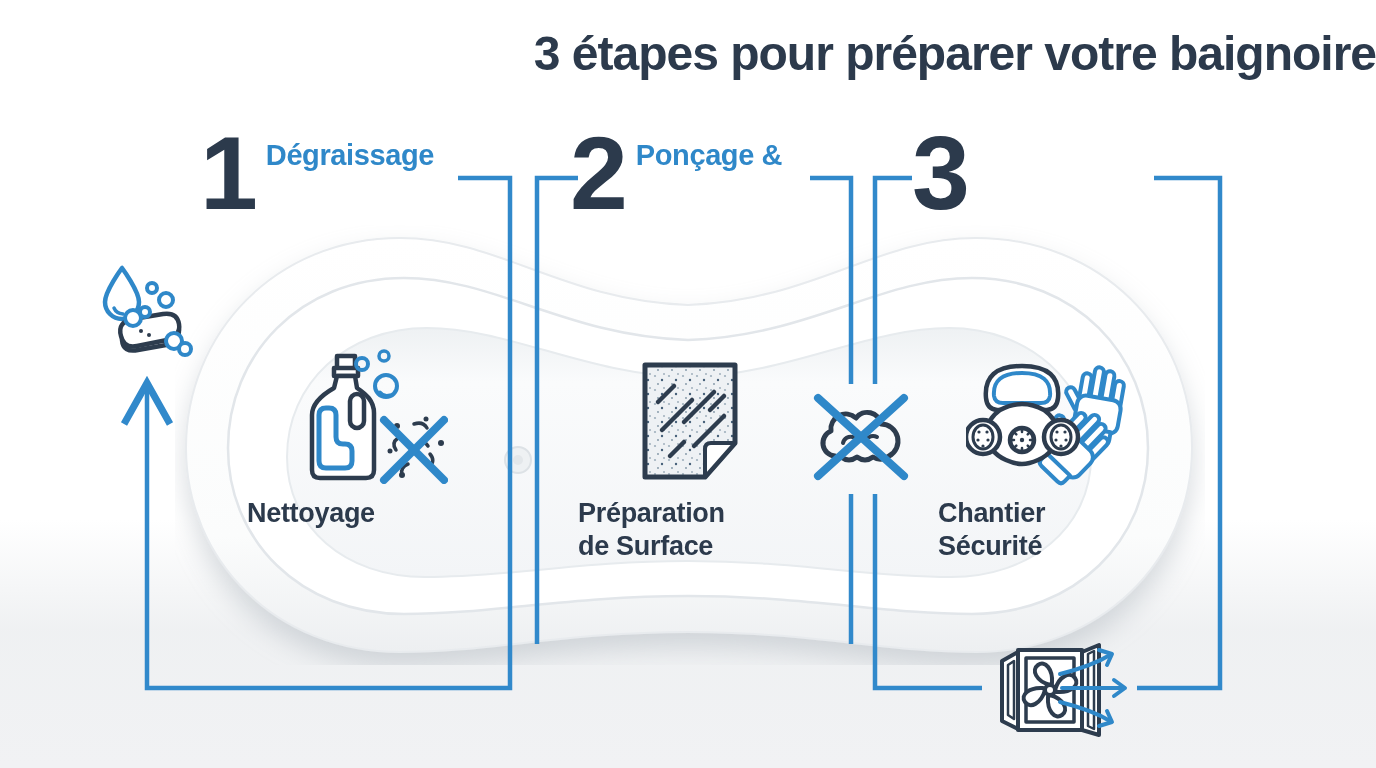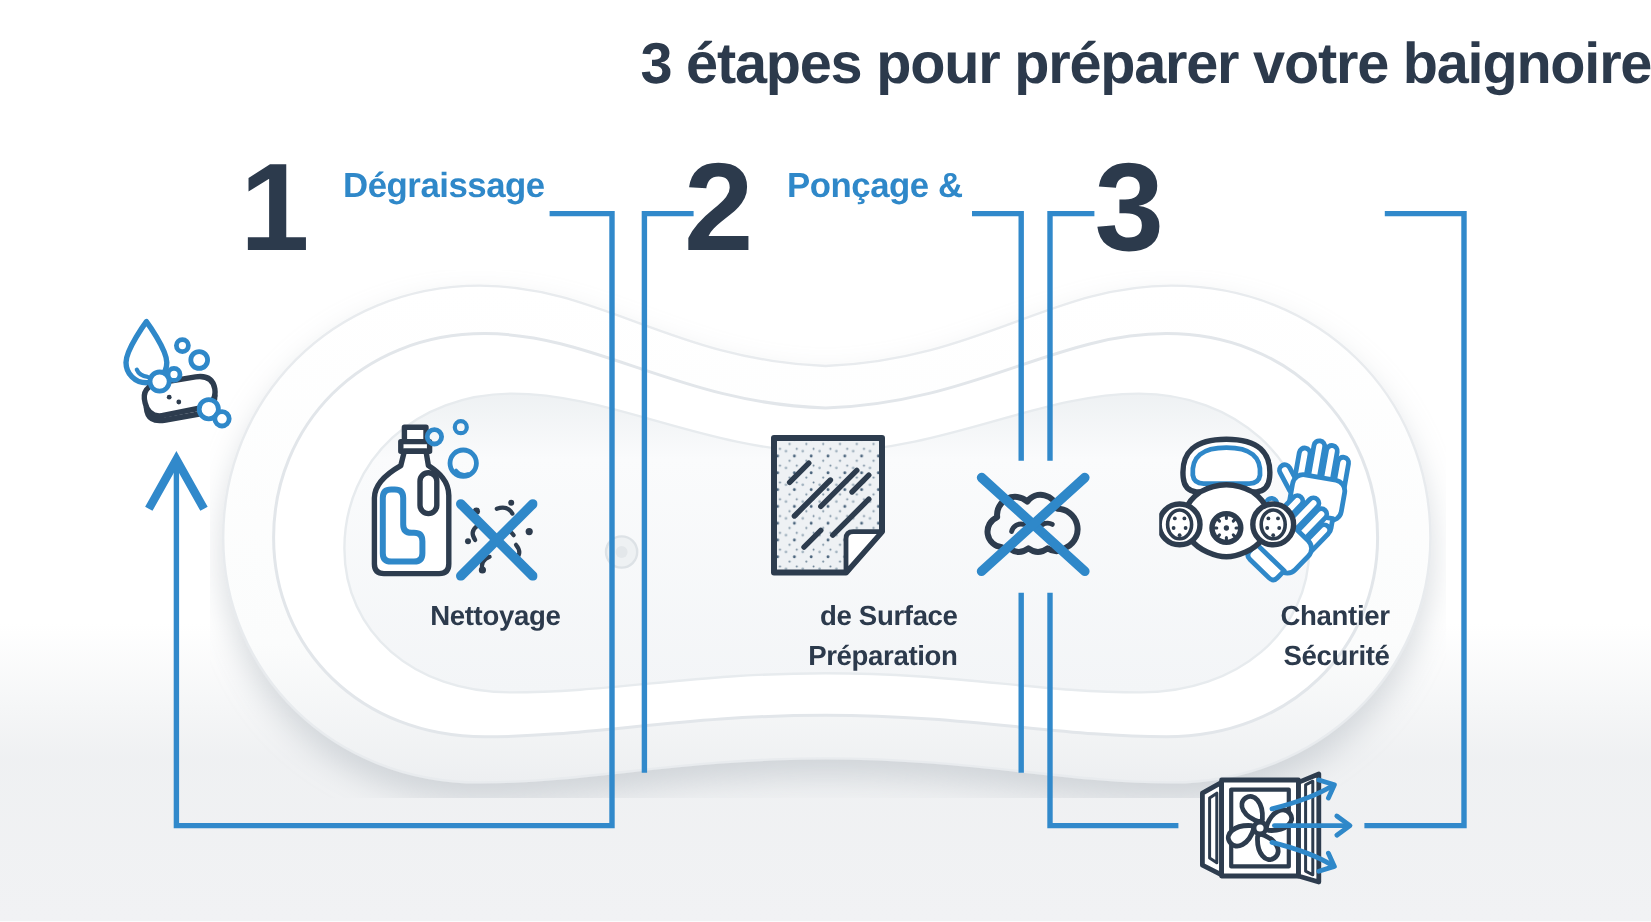--- a/index.html
+++ b/index.html
@@ -18,25 +18,25 @@
   .title{
     position:absolute;left:0;right:0;top:26px;text-align:right;
     font-size:48px;font-weight:800;color:var(--navy);letter-spacing:-1px;
   }
   .step-header{display:flex;gap:8px;align-items:flex-start;}
   .step-number{
     font-size:104px;font-weight:800;line-height:86px;color:var(--navy);
   }
   .step-label{
     font-size:29px;font-weight:800;color:var(--blue);
-    line-height:35px;padding-top:8px;letter-spacing:-0.4px;margin-left:20px;
+    line-height:35px;padding-top:8px;letter-spacing:-0.4px;
   }
   .item-label{
-    position:absolute;width:220px;text-align:right;
-    font-size:23px;font-weight:800;color:var(--navy);
+    position:absolute;width:220px;text-align:left;
+    font-size:27px;font-weight:800;color:var(--navy);
     line-height:33px;letter-spacing:-0.3px;
   }
   .floor-shade{
     position:absolute;left:0;top:520px;width:1376px;height:248px;
     background:linear-gradient(180deg, rgba(238,240,242,0) 0%, rgba(235,237,239,0.8) 45%, #f1f2f4 100%);
   }
 </style>
 </head>
 <body>
 
@@ -257,19 +257,19 @@
     <path d="M101 8 L114 12 L109 23"></path>
     <path d="M62 60 Q94 68 112 79"></path>
     <path d="M109 69 L114 80 L101 84"></path>
   </g>
 </svg>
 
 <div class="item-label" style="left:247px;top:497px">
   <div>Nettoyage</div>
 </div>
 <div class="item-label" style="left:578px;top:497px">
+  <div>Préparation</div>
   <div>de Surface</div>
-  <div>Préparation</div>
 </div>
 <div class="item-label" style="left:938px;top:497px">
   <div>Chantier</div>
   <div>Sécurité</div>
 </div>
 
 </body></html>

